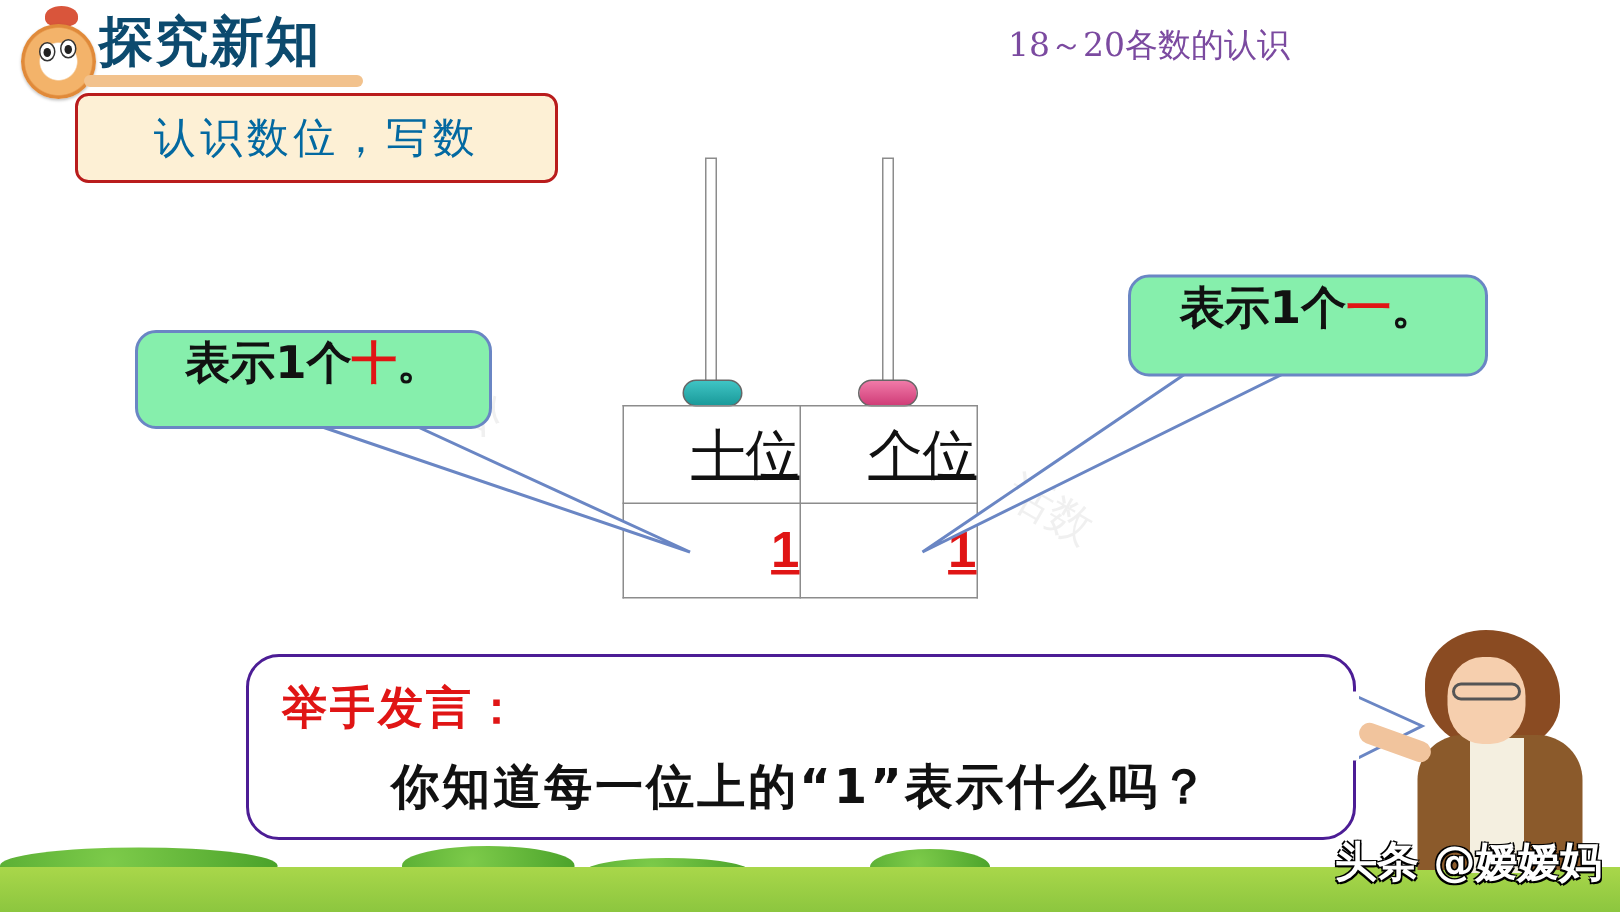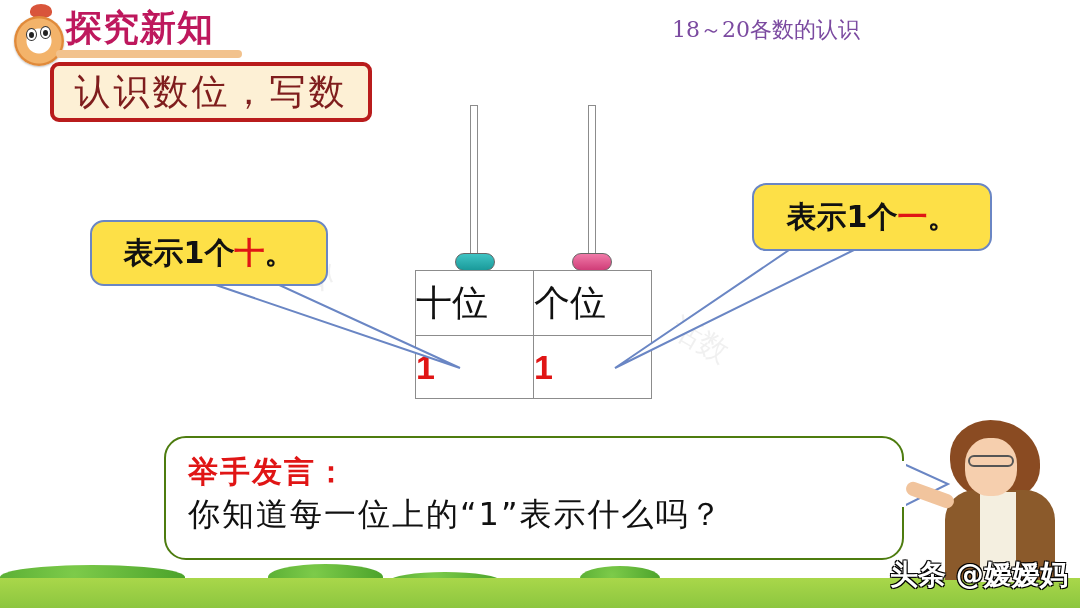--- a/index.html
+++ b/index.html
@@ -8,46 +8,46 @@
   .abs { position:absolute; }
 
   
   .q-mascot { left:14px; top:16px; width:50px; height:50px; border-radius:50%;
               background:radial-gradient(circle at 50% 50%, #fff 0 12px, #f3b36a 13px 22px, #e08a3a 23px);
               box-shadow:0 1px 2px rgba(0,0,0,.25); }
   .q-bow { left:30px; top:4px; width:22px; height:14px; background:#d9553b; border-radius:50% 50% 40% 40%; }
   .q-eye { width:9px; height:11px; background:#fff; border:1px solid #333; border-radius:50%; }
   .q-eye::after { content:""; position:absolute; left:2px; top:3px; width:5px; height:6px; background:#222; border-radius:50%; }
   .header-bar { left:56px; top:50px; width:186px; height:8px; background:#f2c28d; border-radius:4px; }
-  .header-title { left:66px; top:4px; font-size:36px; font-weight:bold; color:#be185d; letter-spacing:1px; }
+  .header-title { left:66px; top:4px; font-size:36px; font-weight:bold; color:#0c4a6e; letter-spacing:1px; }
   .subtitle-box { left:50px; top:62px; width:322px; height:60px; background:#fdf0d5;
-                  border:4px solid #b91c1c; border-radius:9px; box-sizing:border-box;
-                  font-family:"DejaVu Serif", "Liberation Serif", serif; font-size:36px; color:#7f1d1d;
+                  border:2px solid #b91c1c; border-radius:9px; box-sizing:border-box;
+                  font-family:"DejaVu Serif", "Liberation Serif", serif; font-size:28px; color:#0369a1;
                   display:flex; align-items:center; justify-content:center; letter-spacing:3px; }
   .topic { left:672px; top:15px; font-family:"DejaVu Serif", "Liberation Serif", serif; font-size:22px; color:#7b4aa0; }
 
   
   .rod { width:8px; height:150px; background:#fff; border:1px solid #8c8c8c; box-sizing:border-box; }
   .bead { width:40px; height:18px; border-radius:9px; border:1px solid #666; box-sizing:border-box; }
   .bead-teal { background:linear-gradient(#3fc4c4,#1a9a9a); }
   .bead-pink { background:linear-gradient(#f07aa8,#d03d78); }
   .place-table { left:415px; top:270px; border-collapse:collapse; }
-  .place-table td { width:117px; border:1.5px solid #8c8c8c; text-align:left; padding:0; }
+  .place-table td { width:117px; border:1.5px solid #8c8c8c; text-align:right; padding:0;text-decoration:underline; }
   .place-table tr.head td { height:64px; font-size:36px; color:#111; }
   .place-table tr.vals td { height:62px; font-size:34px; font-weight:bold; color:#e01515; font-family:"Liberation Sans", sans-serif; }
 
   
-  .callout { background:#fde047; border:2px solid #6a86c4; border-radius:14px; box-sizing:border-box;
-             font-size:30px; color:#111; display:flex; align-items:center; justify-content:center; font-weight:bold; }
+  .callout { background:#86efac; border:2px solid #6a86c4; border-radius:14px; box-sizing:border-box;
+             font-size:30px; color:#111; display:flex; align-items:flex-start; justify-content:center; font-weight:bold; }
   .red { color:#e01515; }
 
   .question-box { left:164px; top:436px; width:740px; height:124px; background:#fff;
-                  border:2px solid #4d7c0f; border-radius:22px; box-sizing:border-box; padding:14px 22px; }
+                  border:2px solid #4c1d95; border-radius:22px; box-sizing:border-box; padding:14px 22px; }
   .q-label { font-size:30px; font-weight:bold; color:#e01515; letter-spacing:2px; }
-  .q-text { font-size:32px; font-weight:normal; color:#111; letter-spacing:2px; }
+  .q-text { font-size:32px; font-weight:bold; color:#111; margin-top:10px; letter-spacing:2px;text-align:center; }
 
   
   .teacher-hair { left:950px; top:420px; width:90px; height:80px; background:#8a4b22; border-radius:45% 55% 40% 50%; }
   .teacher-face { left:965px; top:438px; width:52px; height:58px; background:#f6cfae; border-radius:45%; }
   .teacher-glasses { left:968px; top:455px; width:46px; height:12px; border:2px solid #555; border-radius:6px; box-sizing:border-box; }
   .teacher-body { left:945px; top:490px; width:110px; height:90px; background:#8b5a2b; border-radius:30px 30px 0 0; }
   .teacher-shirt { left:980px; top:492px; width:36px; height:90px; background:#f4efe0; }
   .teacher-arm { left:905px; top:488px; width:50px; height:14px; background:#f1c49d; border-radius:7px; transform:rotate(20deg); }
 
   

